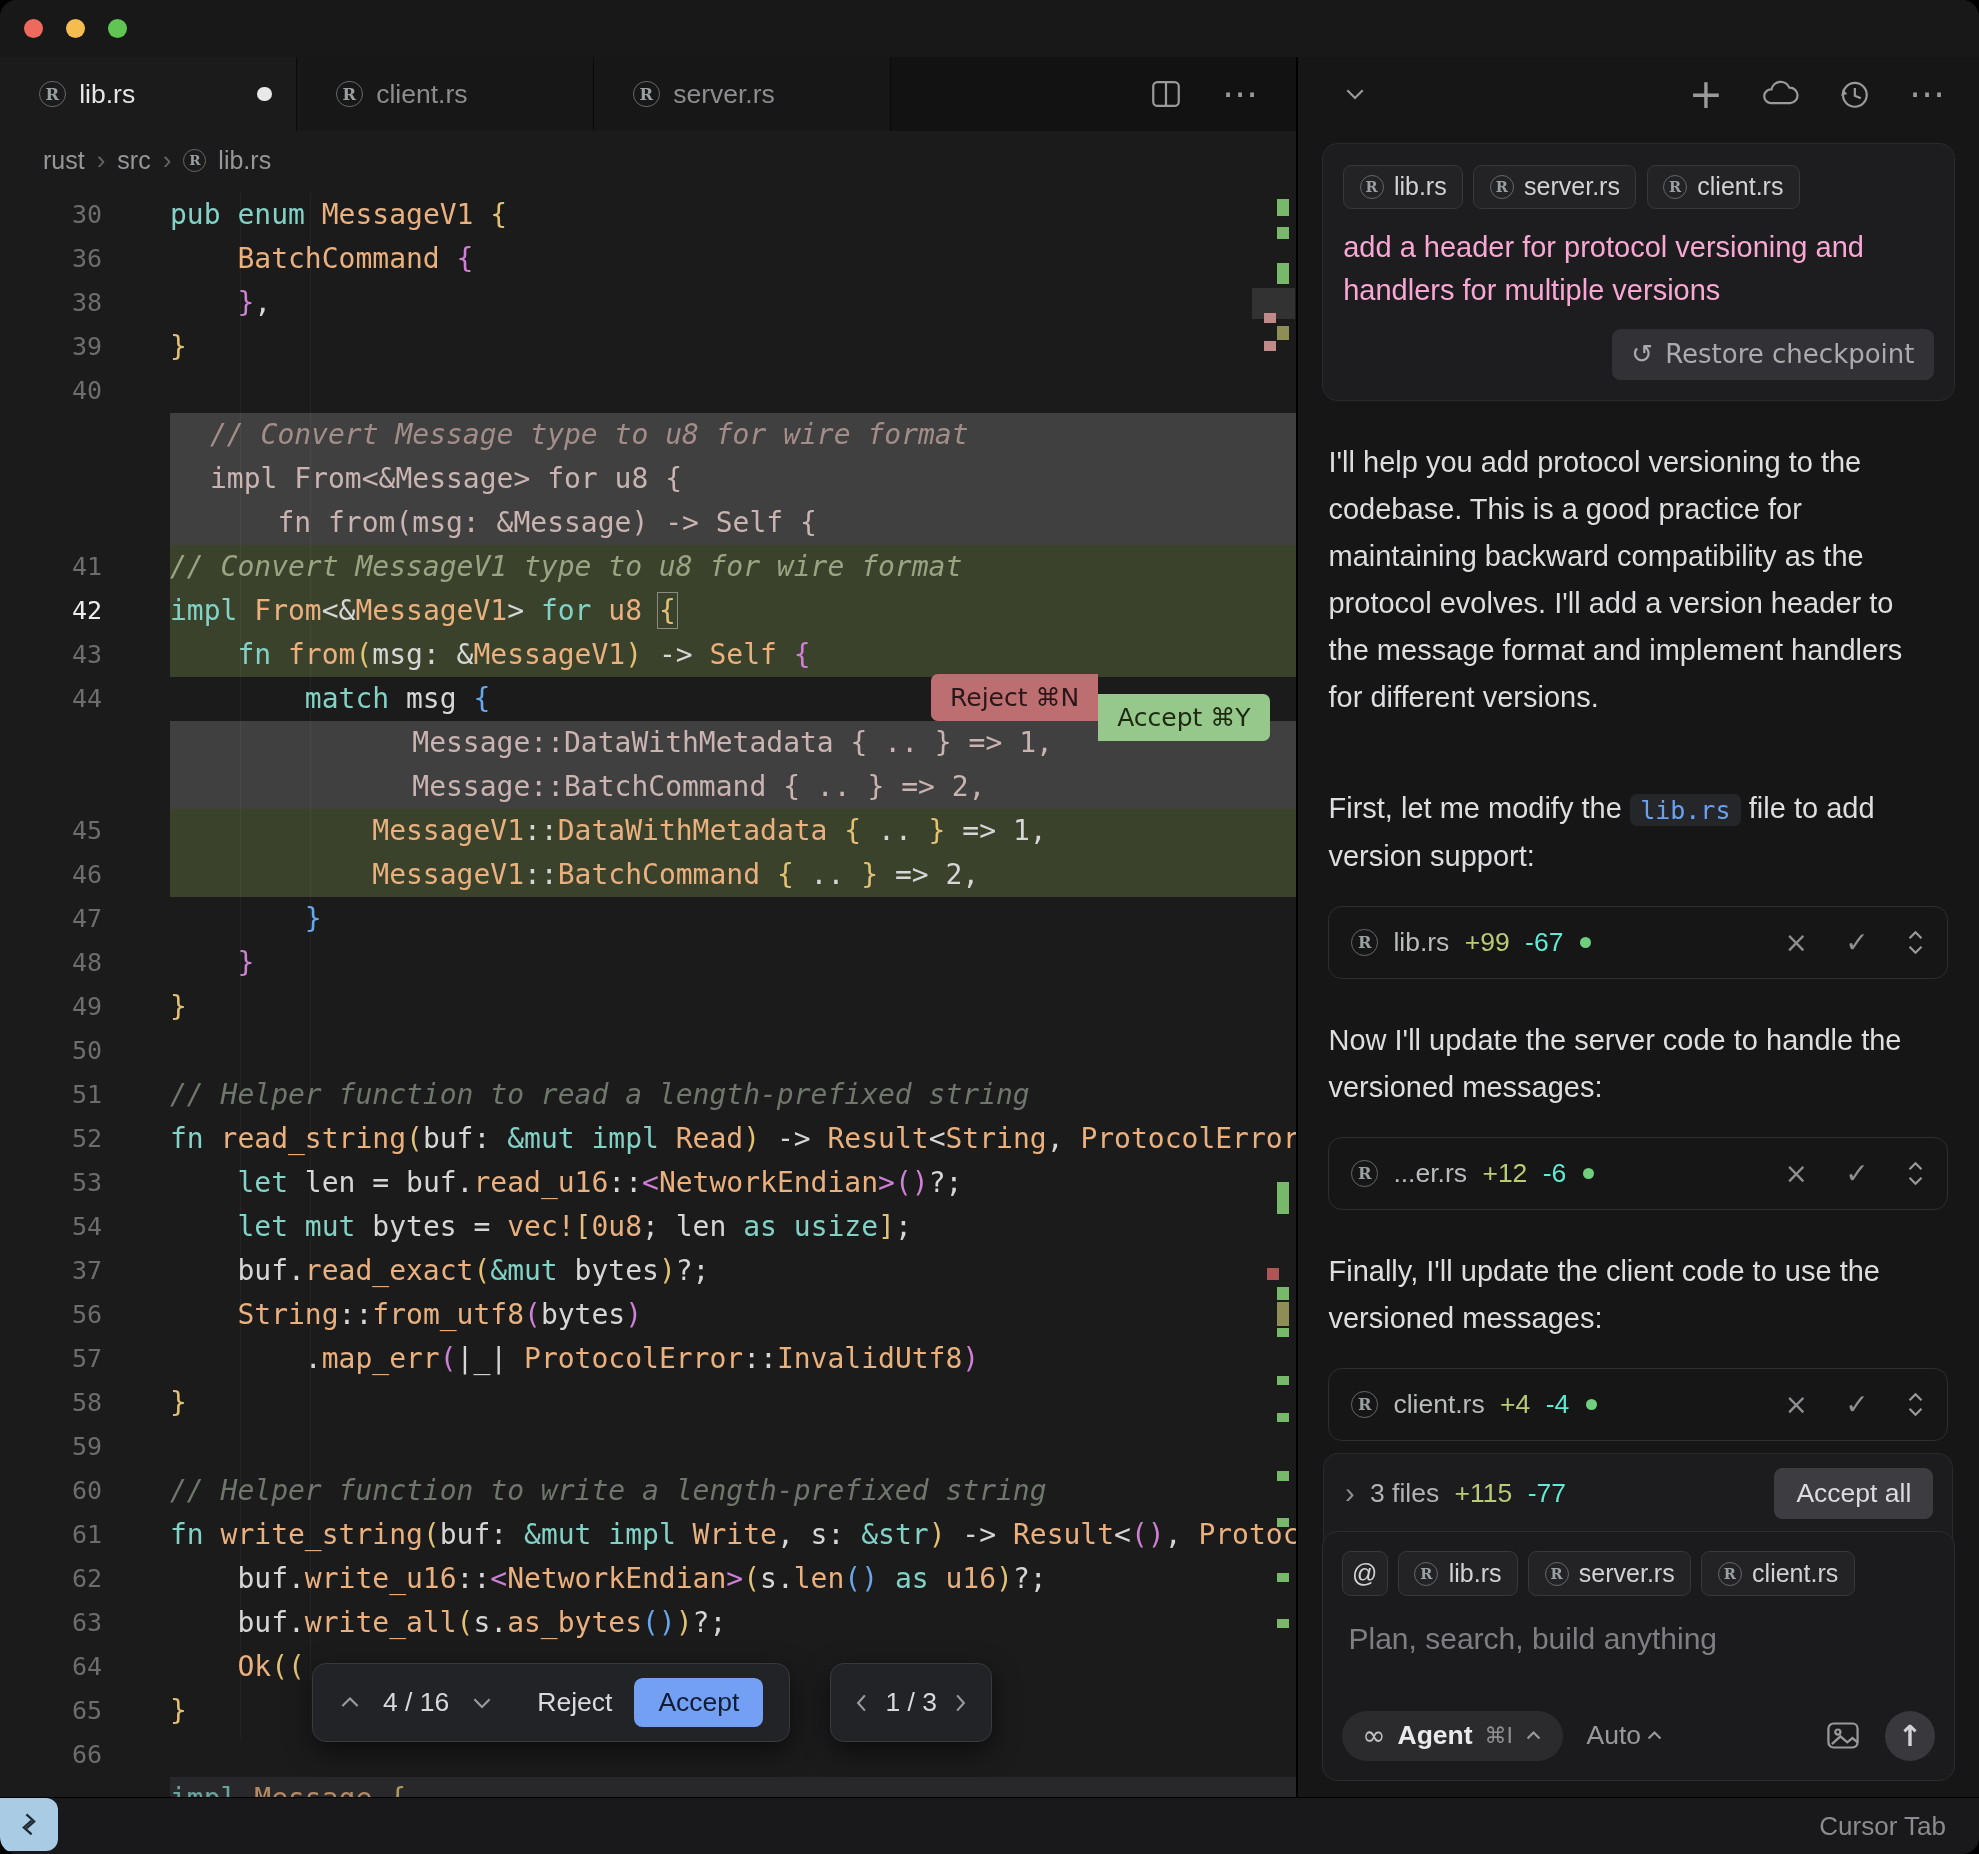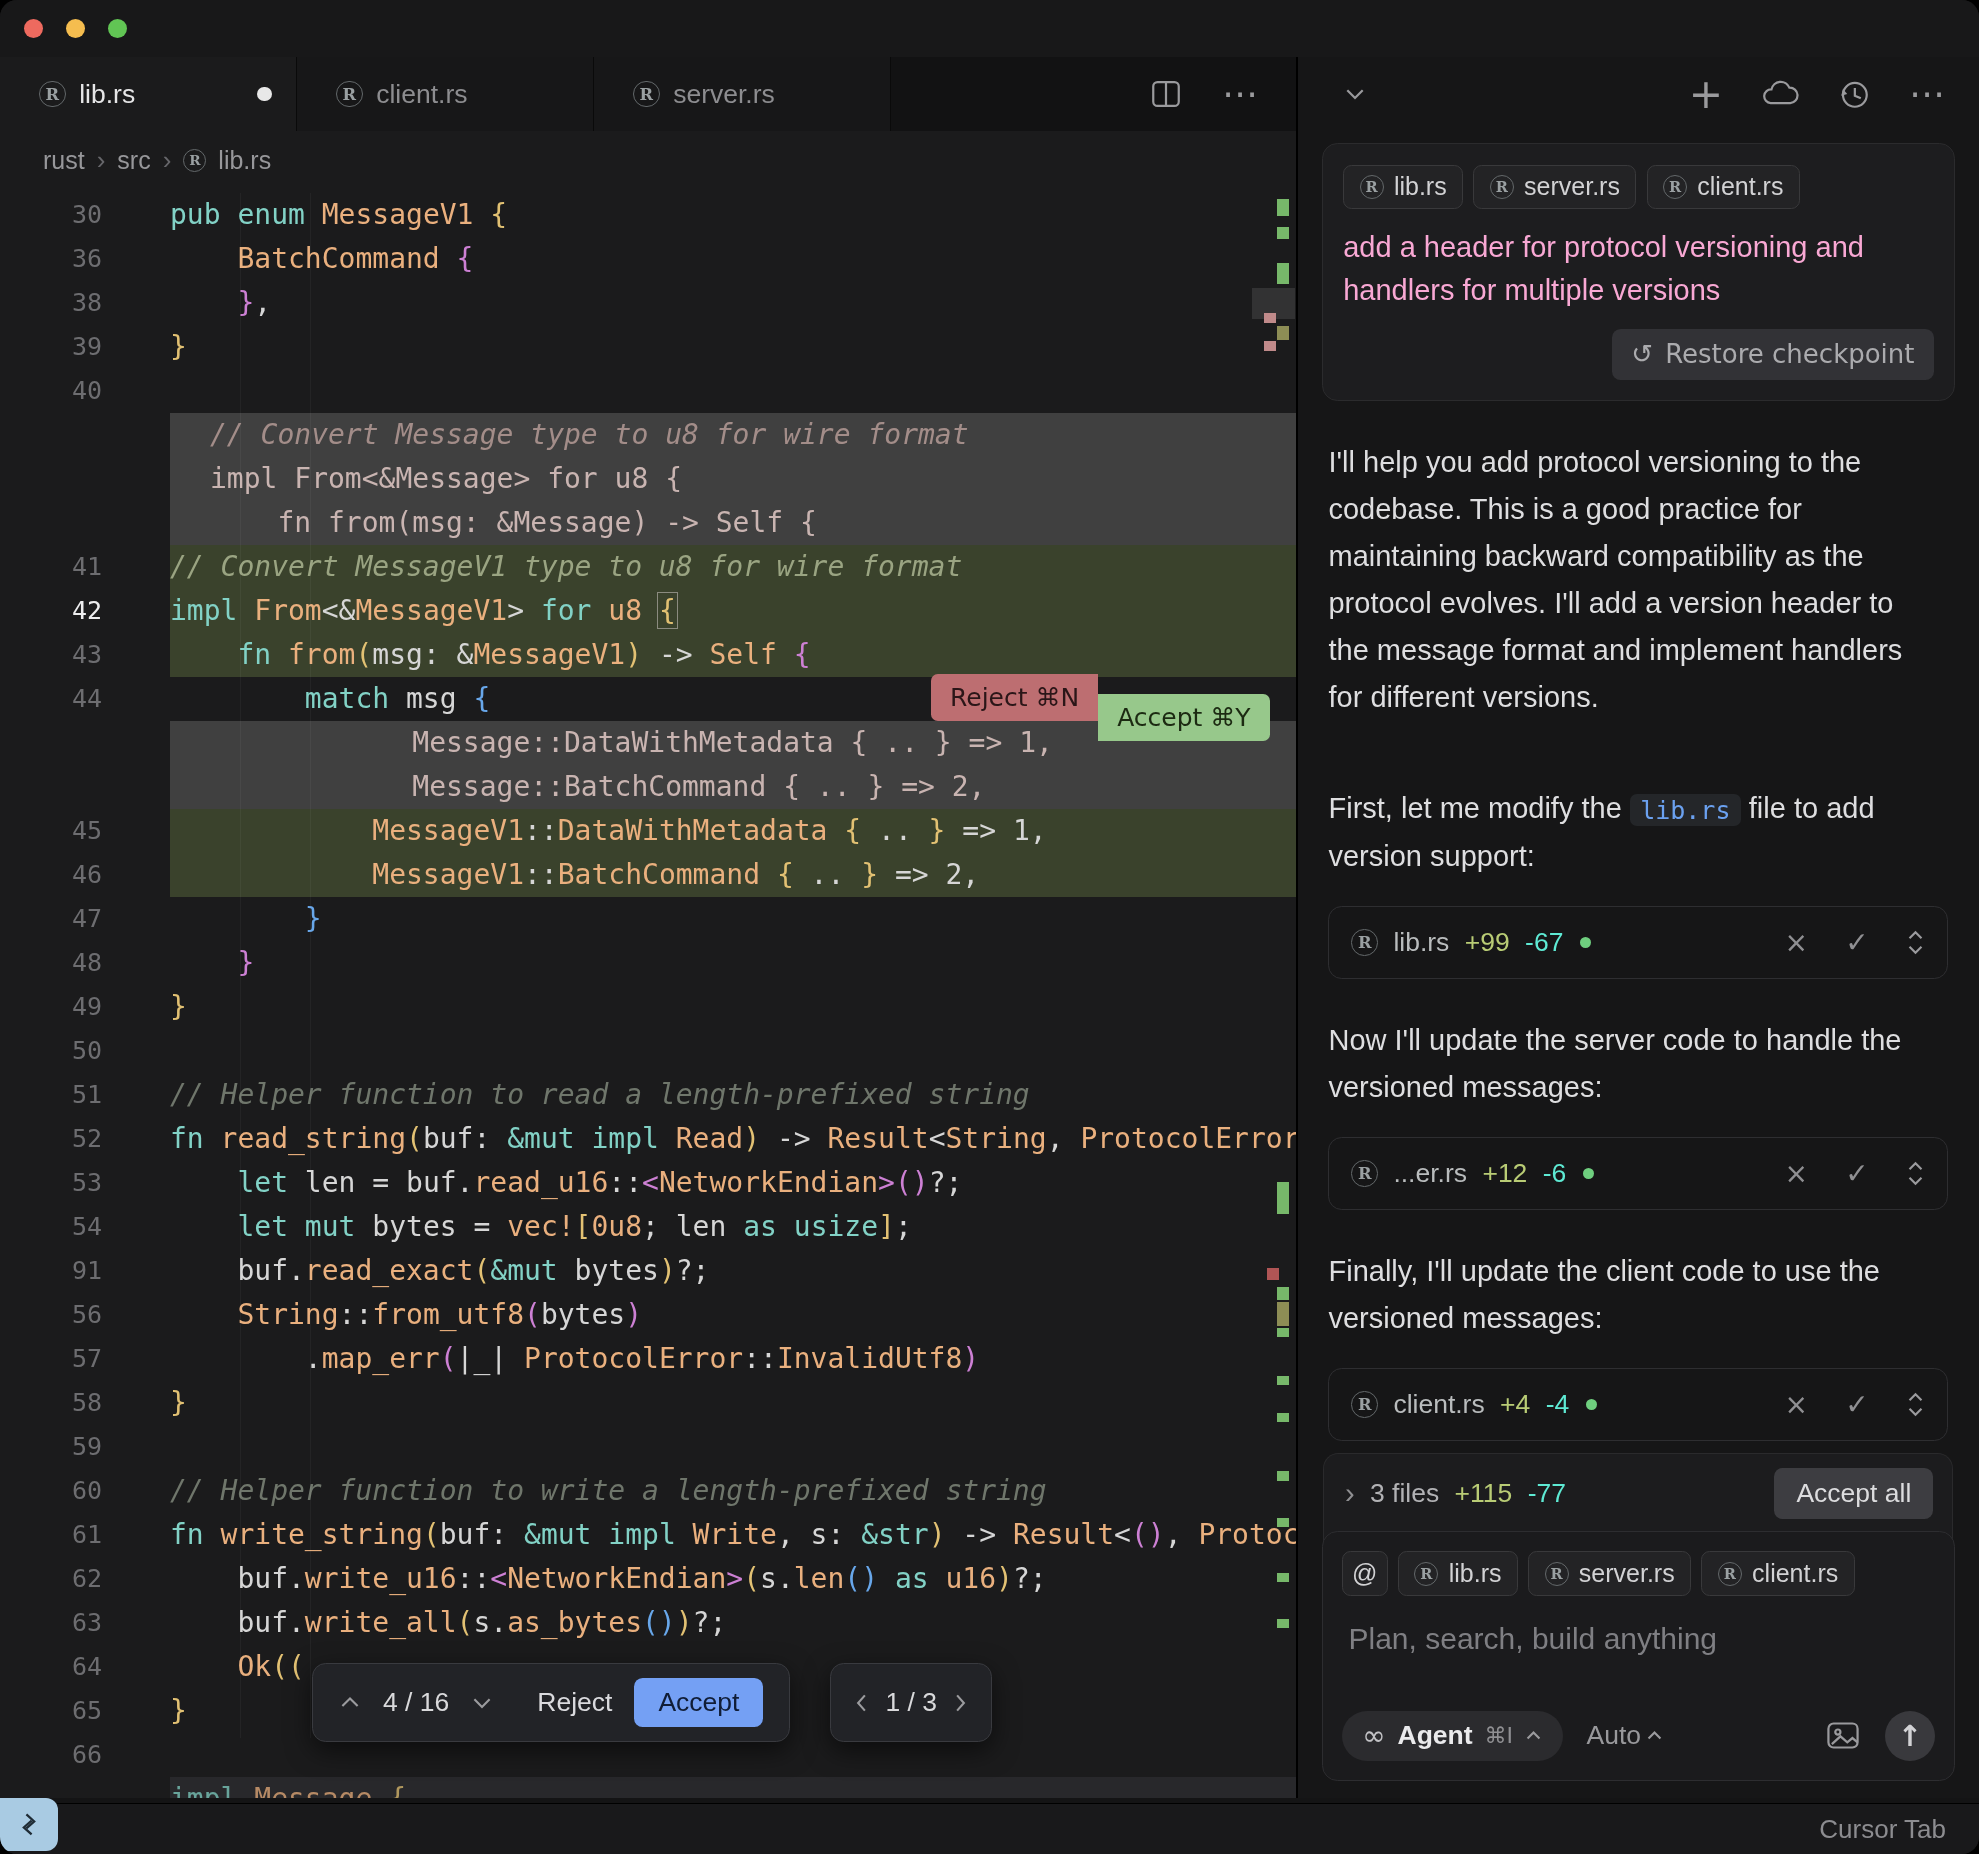--- a/index.html
+++ b/index.html
@@ -106,21 +106,21 @@
   .inp-bottom{display:flex;align-items:center;margin-top:55px;gap:24px;}
   .agentpill{display:flex;align-items:center;gap:12px;background:#2b2b2e;border-radius:855px;padding:8.6px 20.5px;}
   .inf{color:#c2c2c5;font-size:28px;font-family:"DejaVu Sans",sans-serif;}
   .agent-lbl{color:#eaeaec;font-size:26.5px;font-weight:bold;}
   .agent-kbd{color:#8f8f92;font-size:22px;font-family:"DejaVu Sans",sans-serif;}
   .mode{color:#98989b;font-size:26.5px;display:flex;align-items:center;gap:5px;}
   .ib-sp{flex:1;}
   .send{width:50px;height:50px;border-radius:50%;background:#39393d;display:flex;align-items:center;justify-content:center;color:#d2d2d5;font-size:29px;font-family:"DejaVu Sans",sans-serif;font-weight:bold;}
 
   
-  .statusbar{position:absolute;left:0;right:0;bottom:0;height:51px;background:#19191b;border-top:0.9px solid #000;display:flex;align-items:center;justify-content:flex-end;padding-right:33px;}
+  .statusbar{position:absolute;left:0;right:0;bottom:0;height:57px;background:#19191b;border-top:0.9px solid #000;display:flex;align-items:center;justify-content:flex-end;padding-right:33px;}
   .status-right{color:#8c8c90;font-size:26px;}
   .corner-btn{position:absolute;left:0;bottom:3.4px;width:58px;height:53px;background:#a9cbe3;border-radius:0 12px 12px 8.6px;display:flex;align-items:center;justify-content:center;}
 </style>
 </head>
 <body>
 
 <div class="window">
 
   <div class="titlebar">
     <div class="lights">
@@ -262,21 +262,21 @@
             </div>
             <div class="row r-nrm">
               <div class="ln">53</div>
               <div class="code"><span class="pl">    </span><span class="kw">let</span><span class="pl"> len = buf.</span><span class="ty">read_u16</span><span class="pl">::</span><span class="b2">&lt;</span><span class="ty">NetworkEndian</span><span class="b2">&gt;()</span><span class="pl">?;</span></div>
             </div>
             <div class="row r-nrm">
               <div class="ln">54</div>
               <div class="code"><span class="pl">    </span><span class="kw">let mut</span><span class="pl"> bytes = </span><span class="ty">vec!</span><span class="b1">[</span><span class="ty">0u8</span><span class="pl">; len </span><span class="kw">as usize</span><span class="b1">]</span><span class="pl">;</span></div>
             </div>
             <div class="row r-nrm">
-              <div class="ln">91</div>
+              <div class="ln">37</div>
               <div class="code"><span class="pl">    buf.</span><span class="ty">read_exact</span><span class="b1">(</span><span class="kw">&amp;mut</span><span class="pl"> bytes</span><span class="b1">)</span><span class="pl">?;</span></div>
             </div>
             <div class="row r-nrm">
               <div class="ln">56</div>
               <div class="code"><span class="pl">    </span><span class="ty">String</span><span class="pl">::</span><span class="ty">from_utf8</span><span class="b2">(</span><span class="pl">bytes</span><span class="b2">)</span></div>
             </div>
             <div class="row r-nrm">
               <div class="ln">57</div>
               <div class="code"><span class="pl">        .</span><span class="ty">map_err</span><span class="b2">(</span><span class="pl">|_| </span><span class="ty">ProtocolError</span><span class="pl">::</span><span class="ty">InvalidUtf8</span><span class="b2">)</span></div>
             </div>

